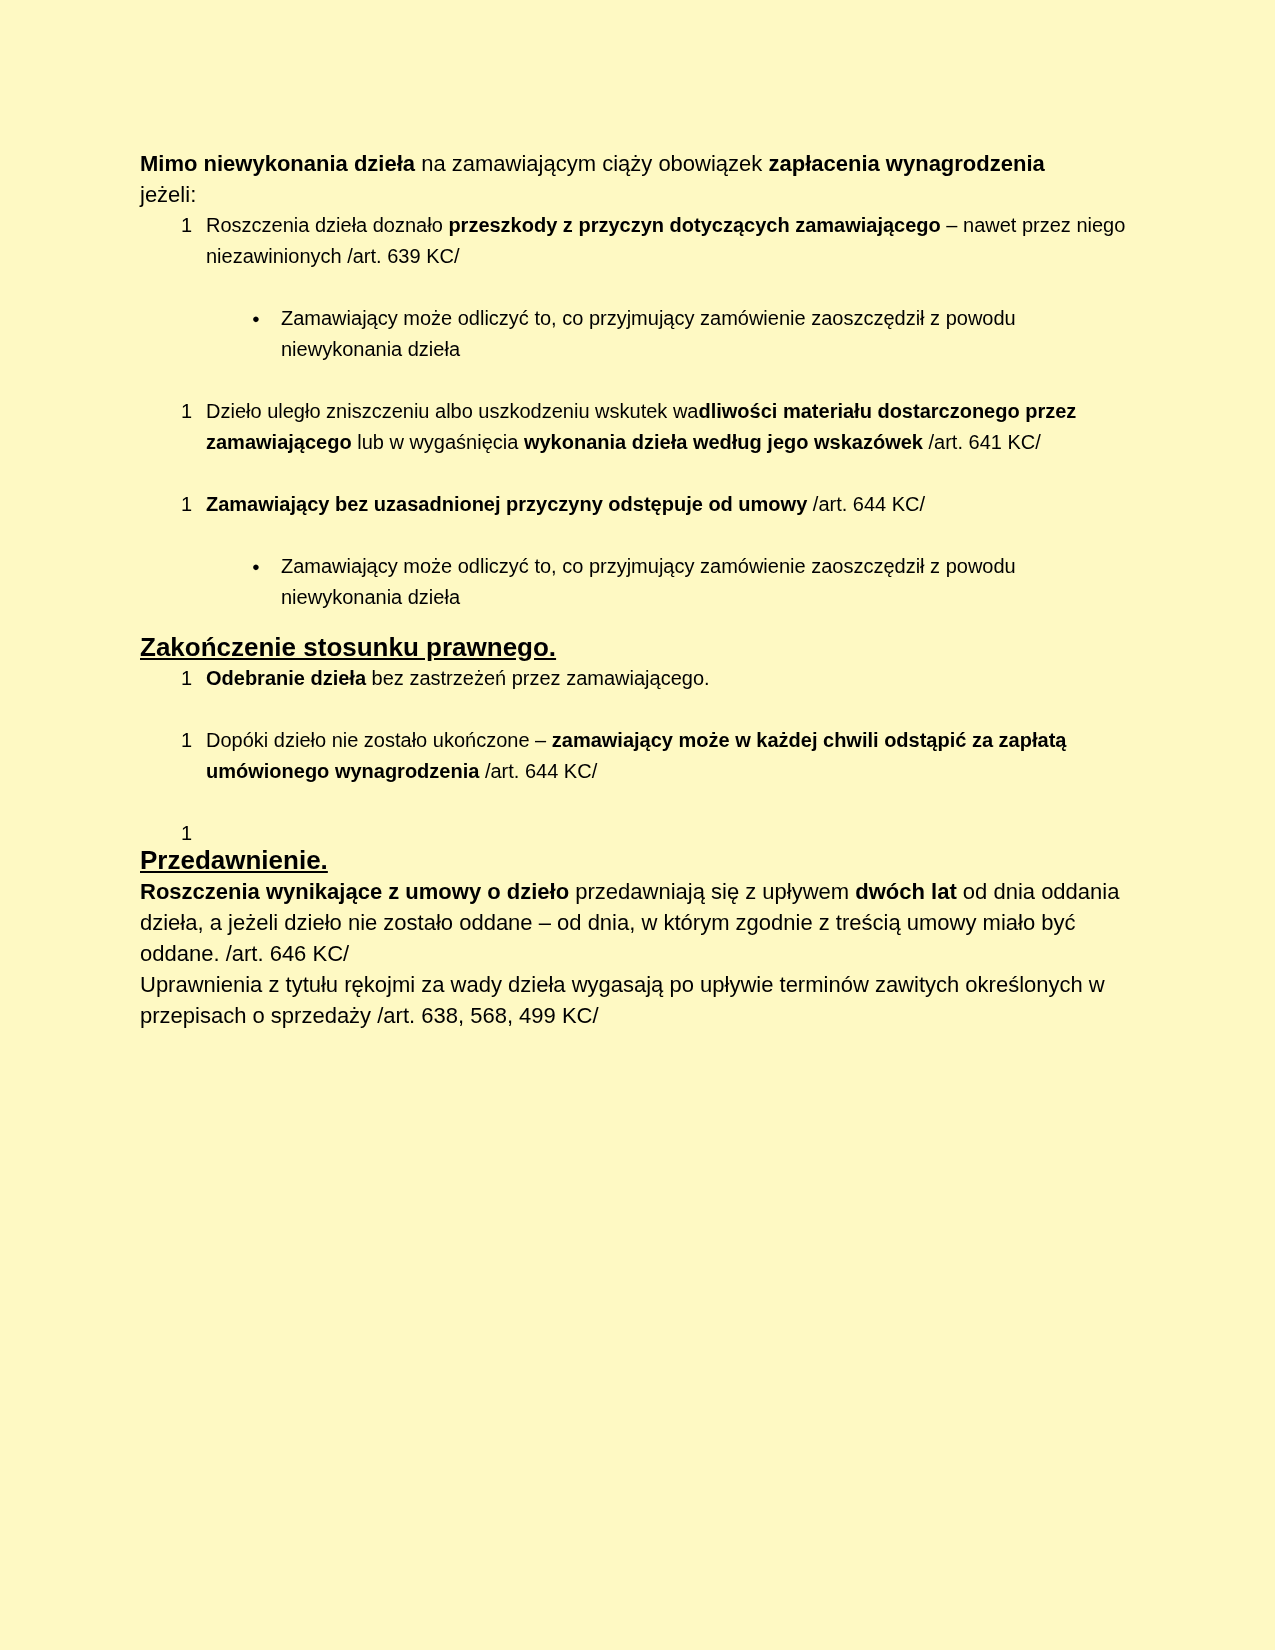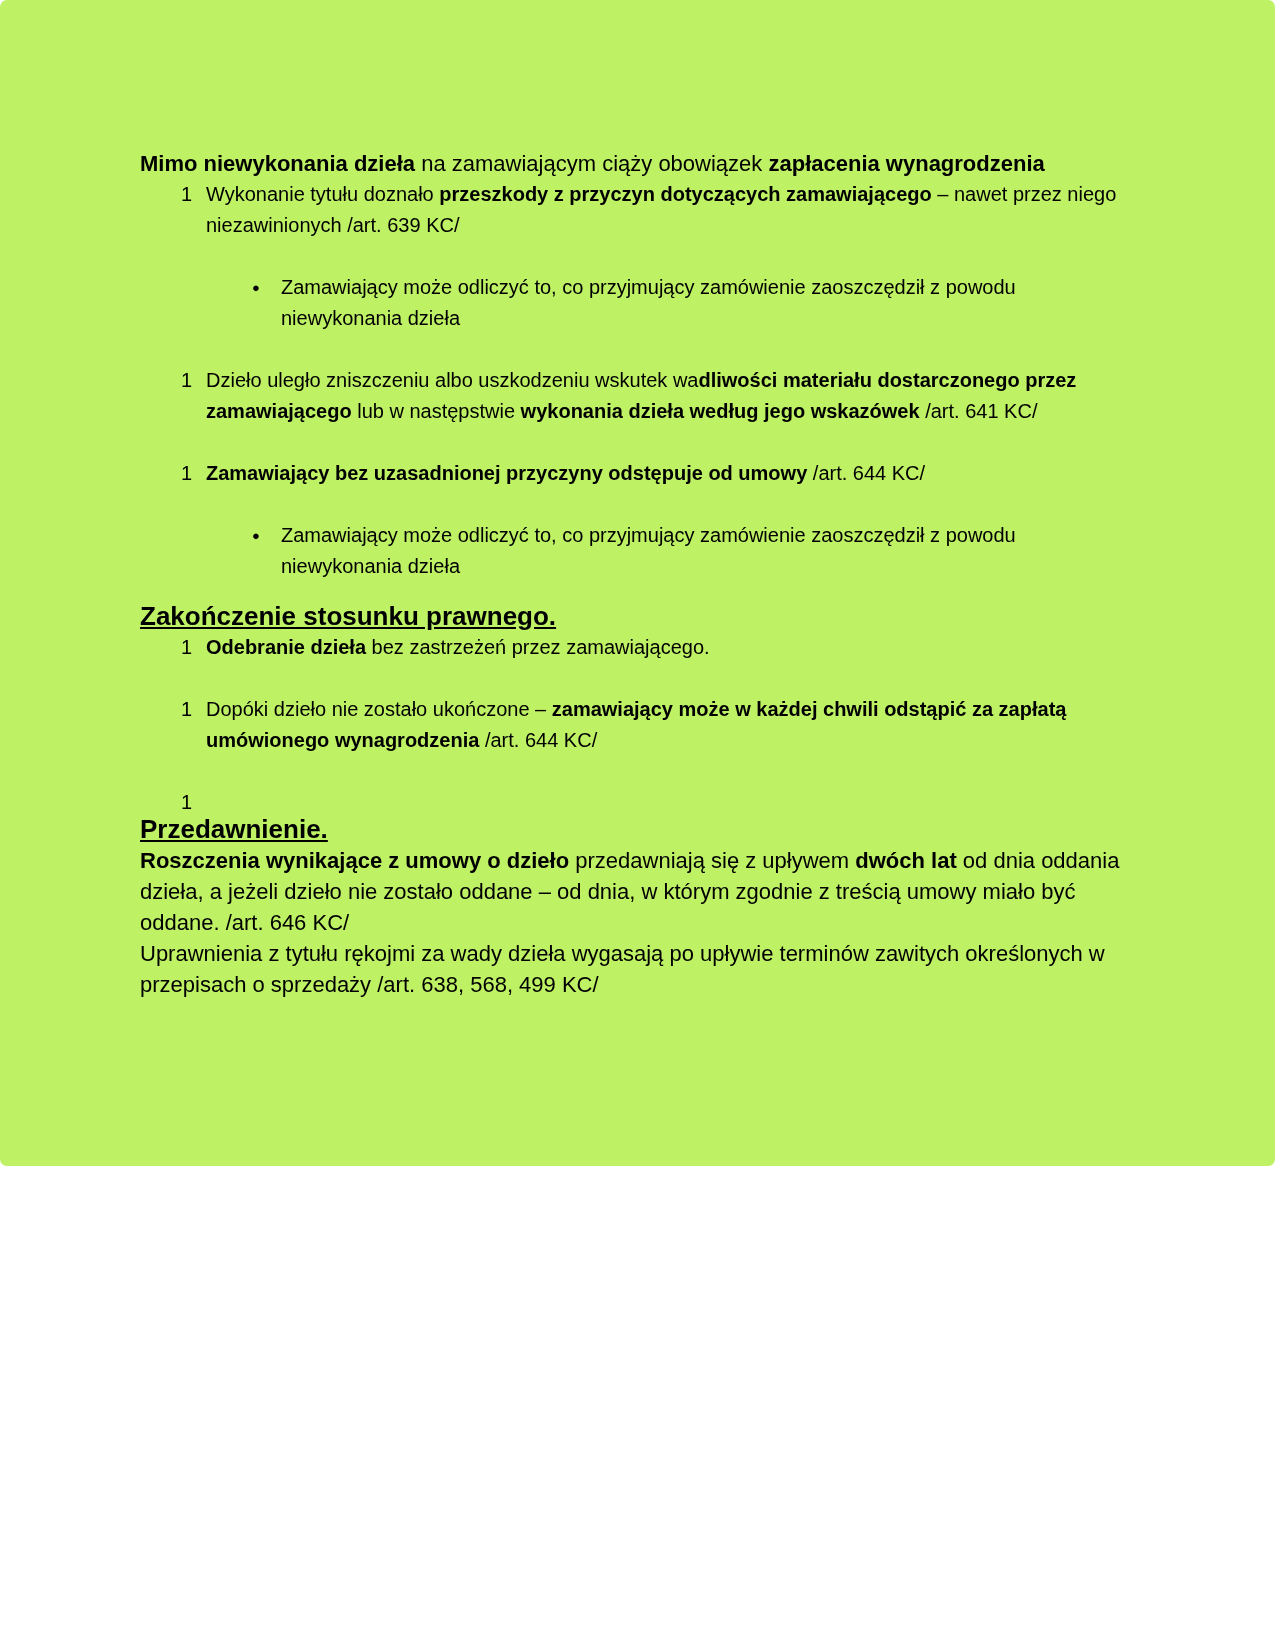--- a/index.html
+++ b/index.html
@@ -1,27 +1,26 @@
 <!DOCTYPE html>
 <html><head>
 <meta charset="utf-8">
 <style>
   html, body { margin: 0; padding: 0; background: #ffffff; }
   .page {
     position: relative;
     width: 1275px;
-    height: 1166px;
+    height: 1650px;
     margin: 0;
-    background: #bef264;
+    background: #fef9c3;
     box-sizing: border-box;
     padding: 148px 138px 0 140px;
     font-family: "Liberation Sans", sans-serif;
     color: #000000;
     overflow: hidden;
-    border-radius: 7px;
   }
   .para {
     font-size: 22px;
     line-height: 31px;
     margin: 0;
   }
   .heading {
     font-size: 26px;
     line-height: 31px;
     font-weight: bold;
@@ -60,26 +59,27 @@
   .mt-head-lg { margin-top: 58px; }
   b { font-weight: bold; }
 </style>
 </head>
 <body>
 
 <div class="page">
 
   <p class="para"><b>Mimo niewykonania dzieła</b><span> na zamawiającym ciąży obowiązek </span><b>zapłacenia wynagrodzenia</b></p>
 
+  <p class="para"><span>jeżeli:</span></p>
 
-  <div class="num-item"><span class="marker">1</span><span>Wykonanie tytułu doznało </span><b>przeszkody z przyczyn dotyczących zamawiającego</b><span> – nawet przez niego niezawinionych /art. 639 KC/</span></div>
+  <div class="num-item"><span class="marker">1</span><span>Roszczenia dzieła doznało </span><b>przeszkody z przyczyn dotyczących zamawiającego</b><span> – nawet przez niego niezawinionych /art. 639 KC/</span></div>
 
   <div class="bullet-item mt-line"><span class="dot">●</span><span>Zamawiający może odliczyć to, co przyjmujący zamówienie zaoszczędził z powodu niewykonania dzieła</span></div>
 
-  <div class="num-item mt-line"><span class="marker">1</span><span>Dzieło uległo zniszczeniu albo uszkodzeniu wskutek wa</span><b>dliwości materiału dostarczonego przez zamawiającego</b><span> lub w następstwie </span><b>wykonania dzieła według jego wskazówek</b><span> /art. 641 KC/</span></div>
+  <div class="num-item mt-line"><span class="marker">1</span><span>Dzieło uległo zniszczeniu albo uszkodzeniu wskutek wa</span><b>dliwości materiału dostarczonego przez zamawiającego</b><span> lub w wygaśnięcia </span><b>wykonania dzieła według jego wskazówek</b><span> /art. 641 KC/</span></div>
 
   <div class="num-item mt-line"><span class="marker">1</span><b>Zamawiający bez uzasadnionej przyczyny odstępuje od umowy</b><span> /art. 644 KC/</span></div>
 
   <div class="bullet-item mt-line"><span class="dot">●</span><span>Zamawiający może odliczyć to, co przyjmujący zamówienie zaoszczędził z powodu niewykonania dzieła</span></div>
 
   <p class="heading mt-head-sm"><span>Zakończenie stosunku prawnego.</span></p>
 
 
   <div class="num-item"><span class="marker">1</span><b>Odebranie dzieła</b><span> bez zastrzeżeń przez zamawiającego.</span></div>
 

